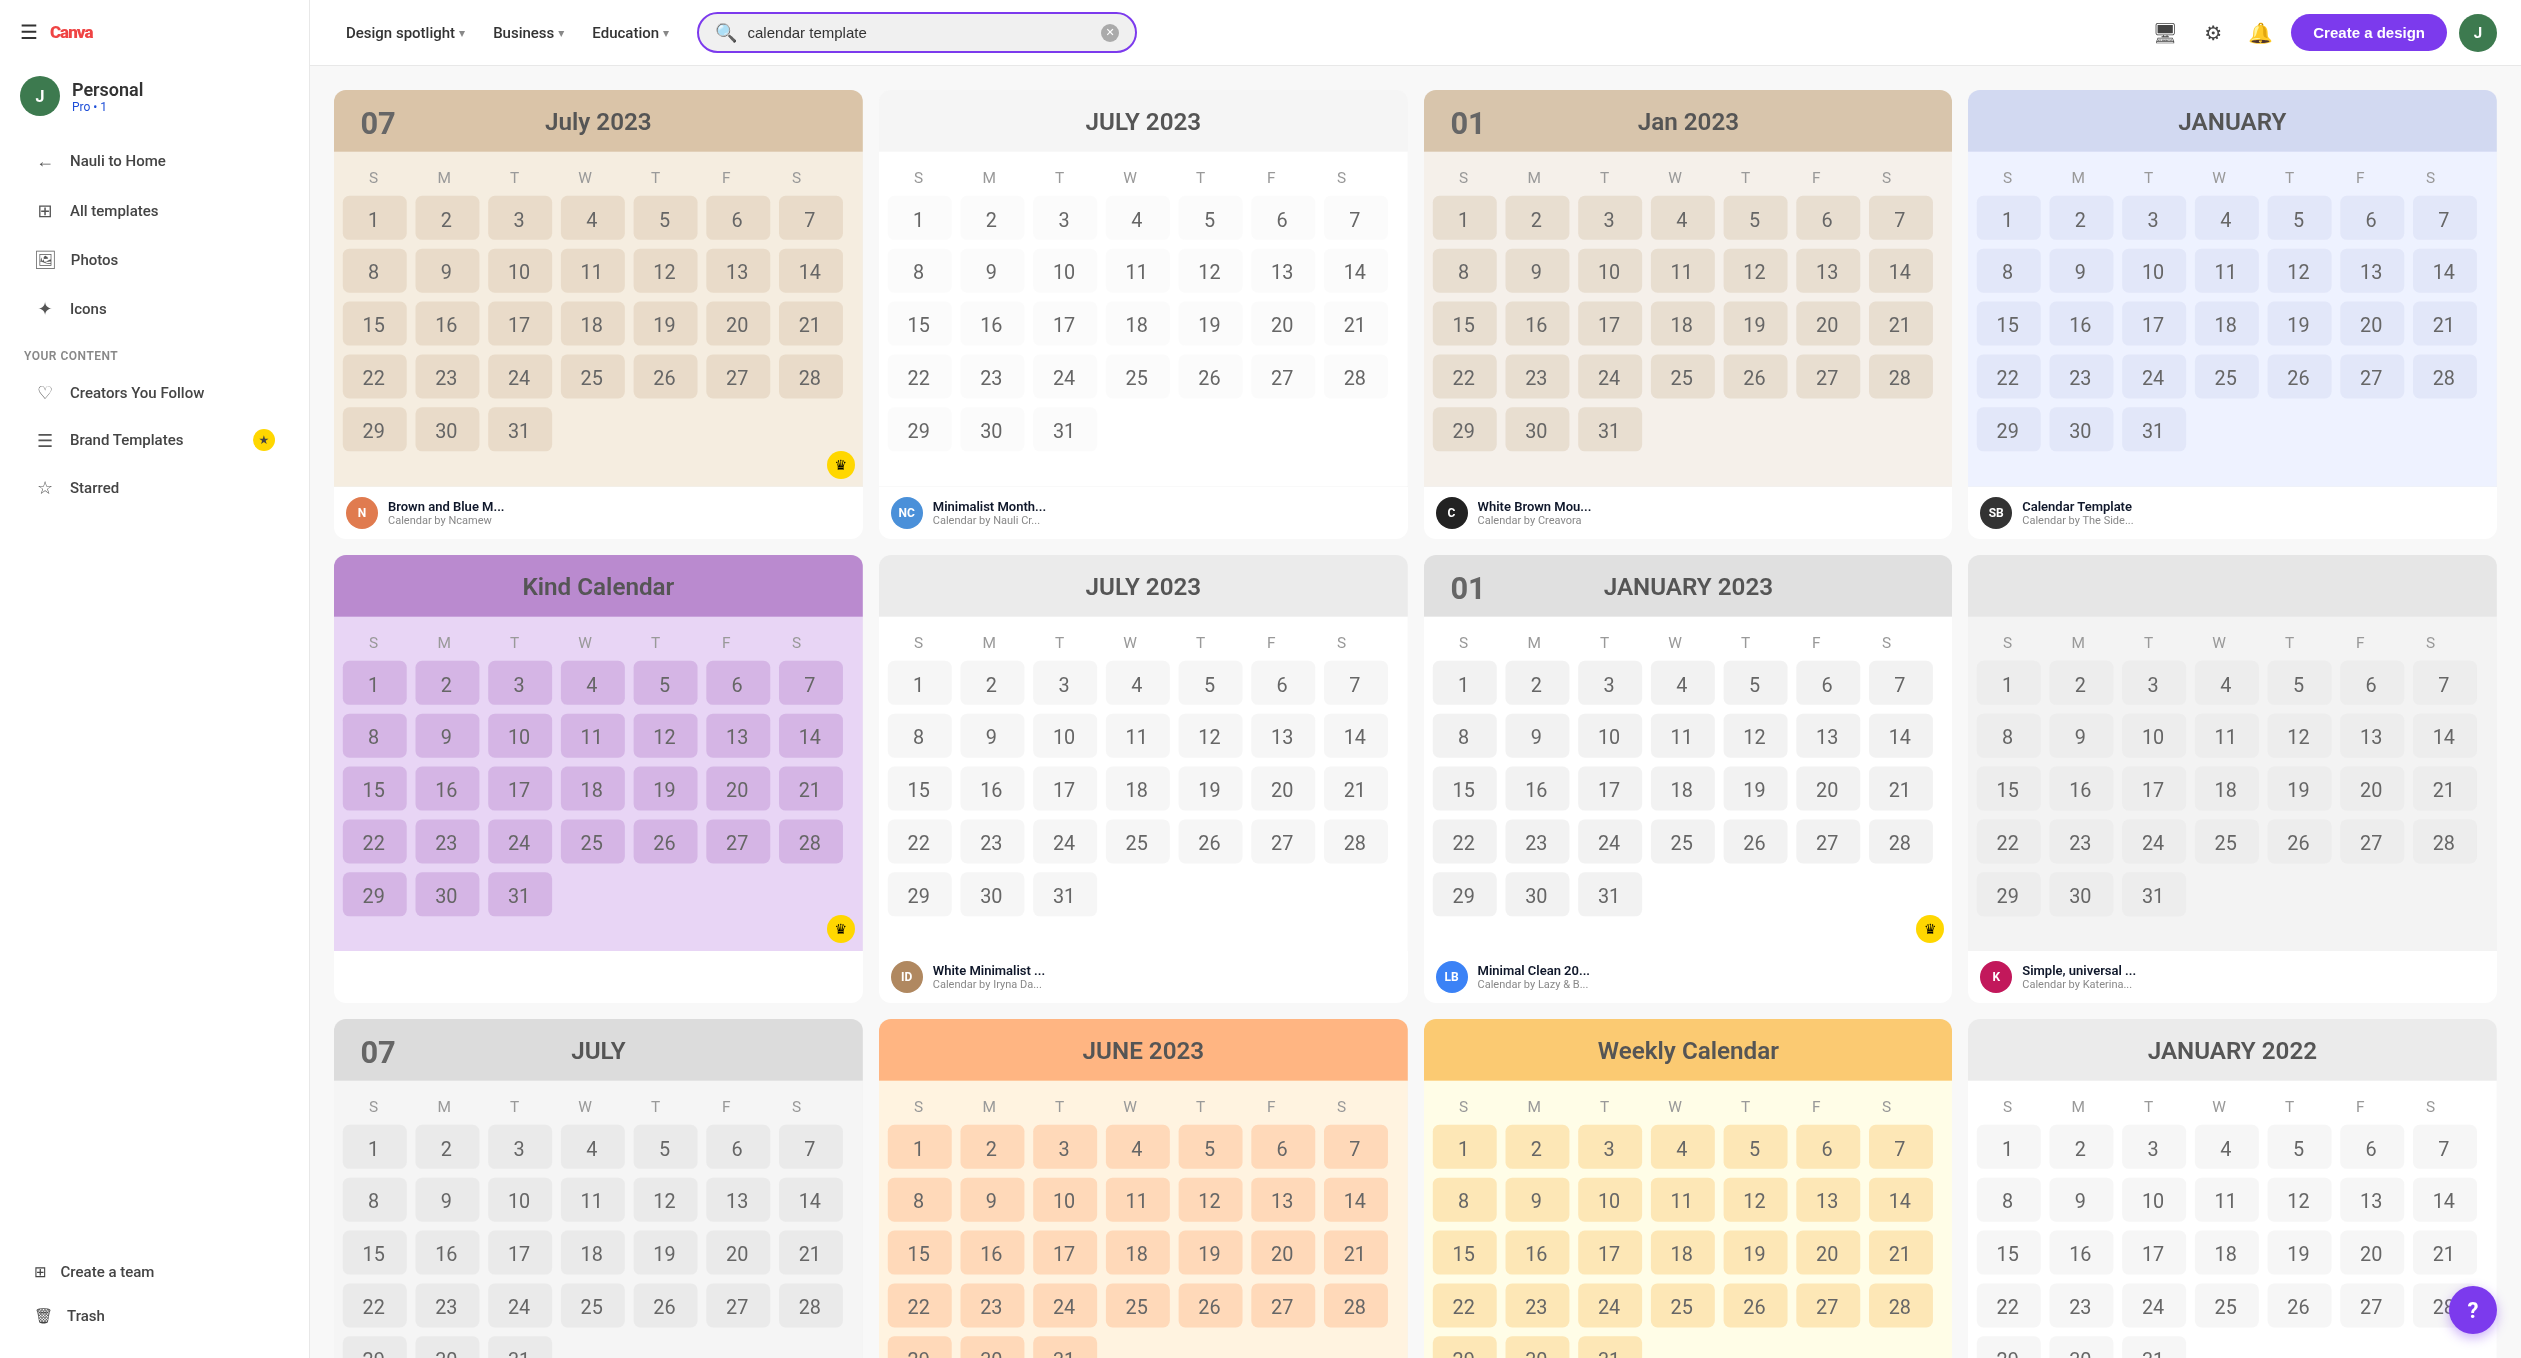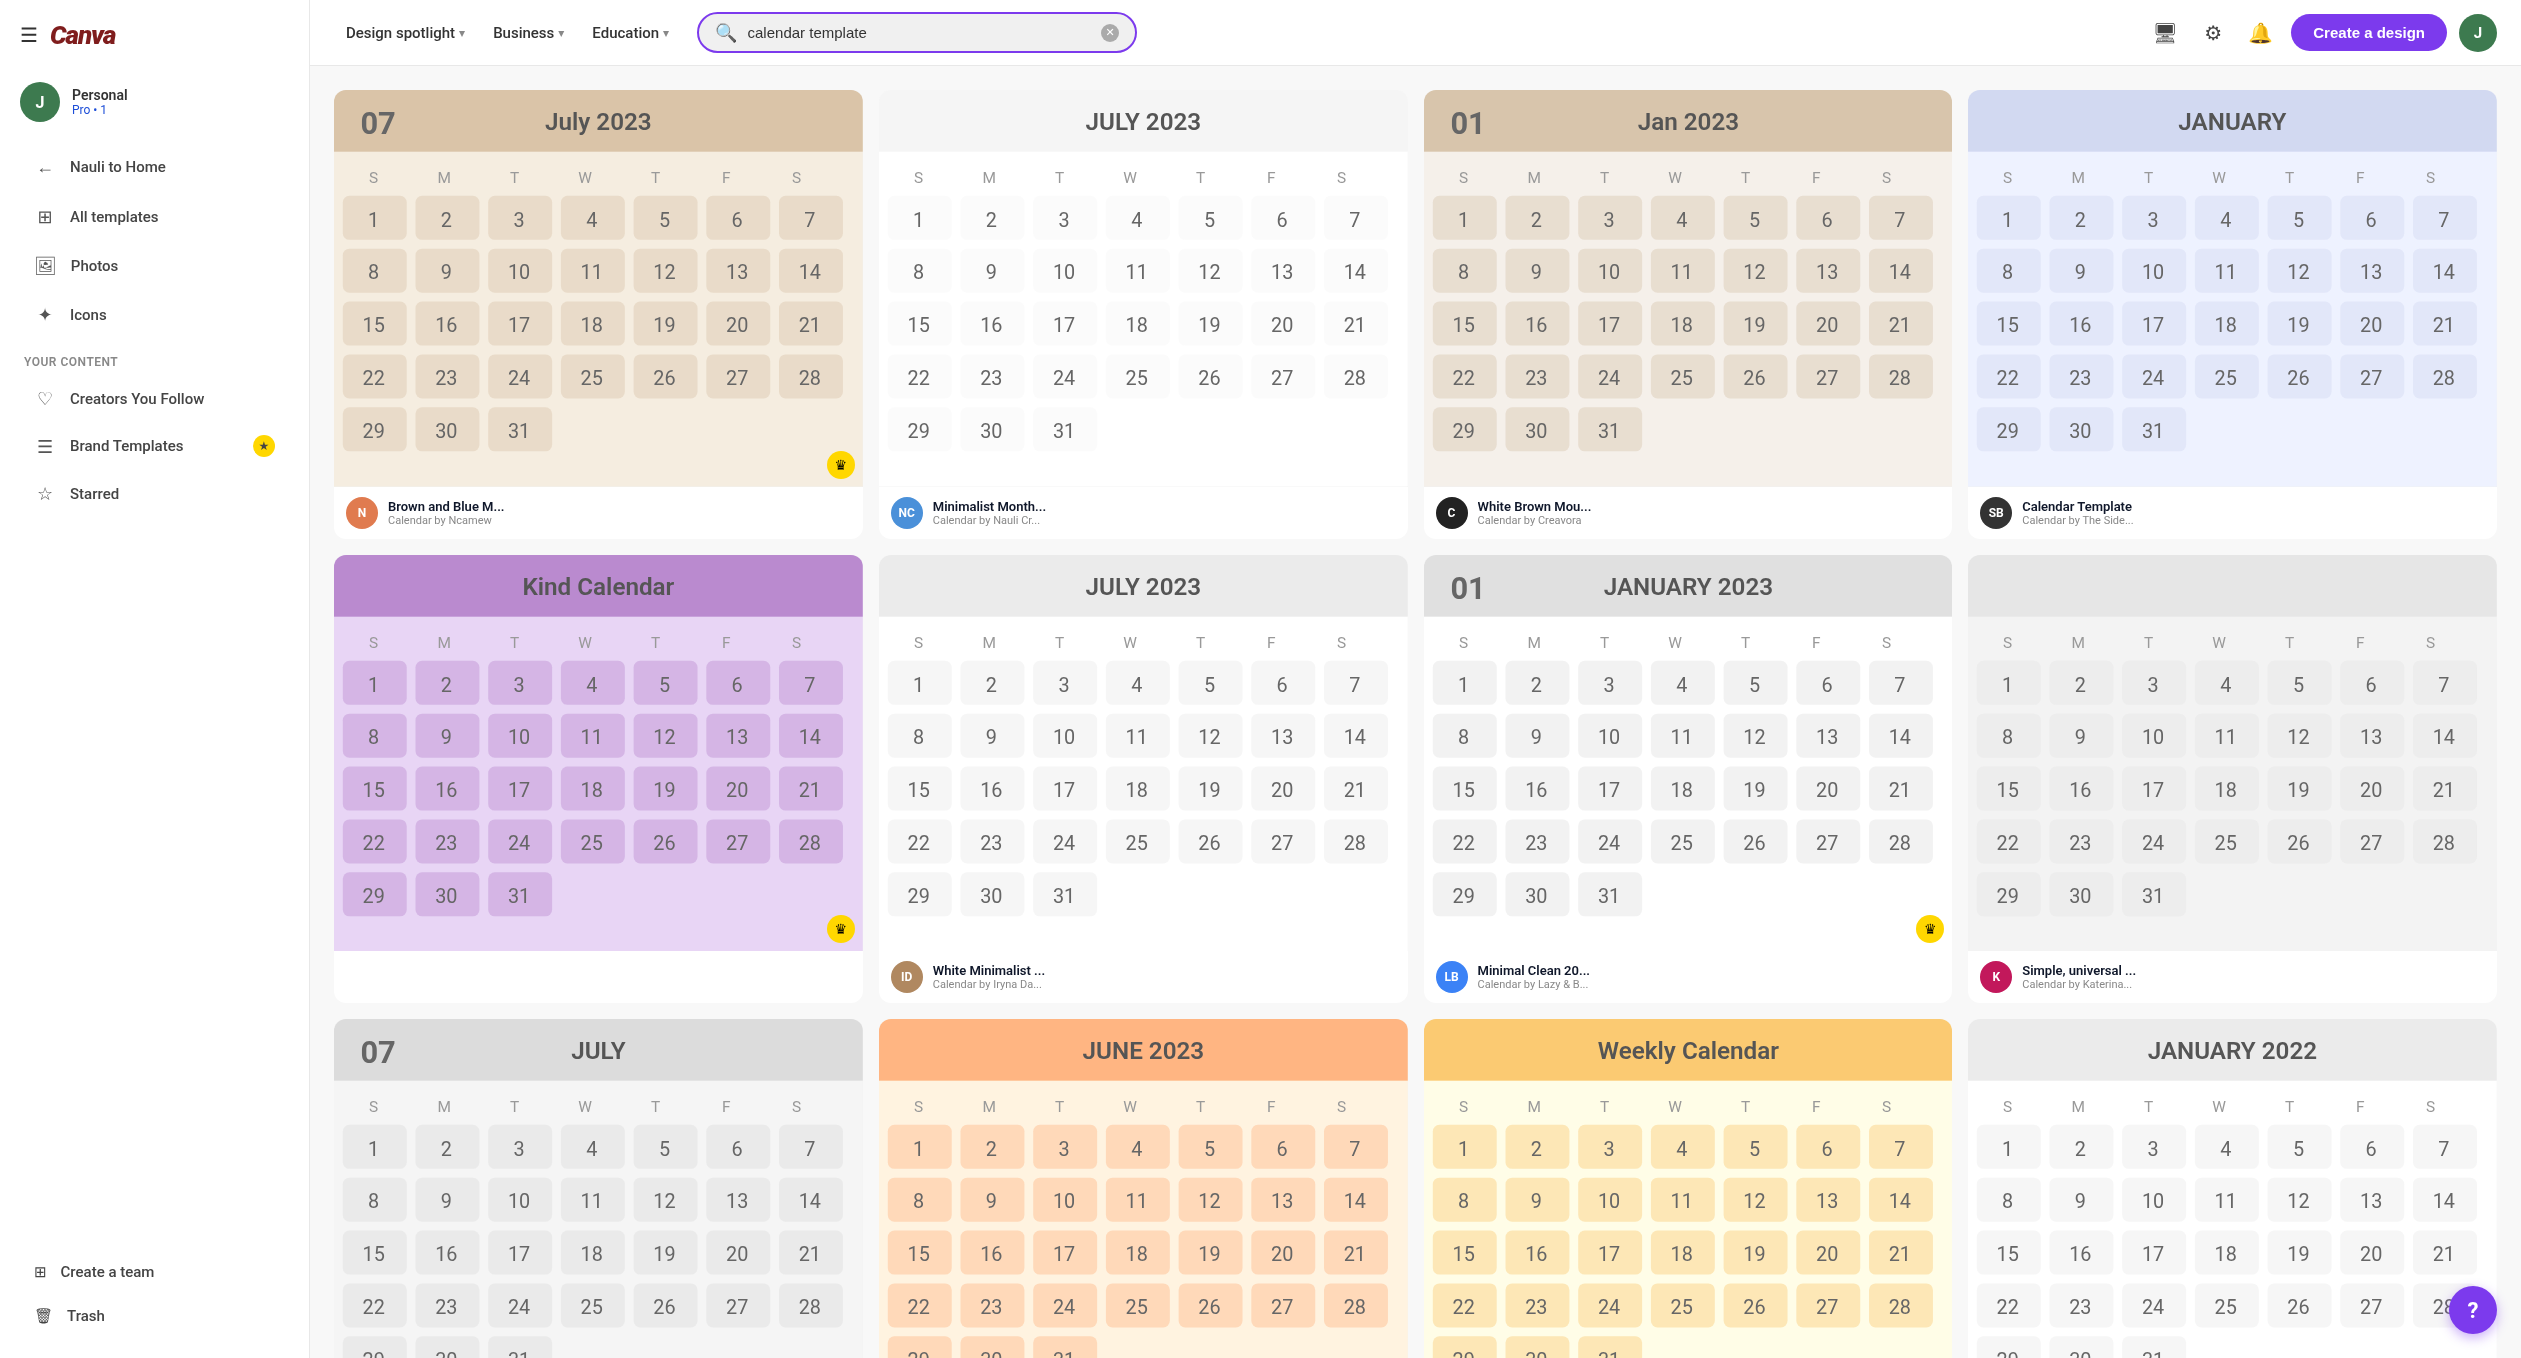--- a/index.html
+++ b/index.html
@@ -21,24 +21,23 @@
       align-items: center;
       gap: 12px;
       padding: 0 20px 20px 20px;
     }
     .hamburger-icon {
       font-size: 20px;
       cursor: pointer;
       color: #333;
     }
     .canva-logo {
-      font-size: 26px;
+      font-size: 17px;
       font-weight: 900;
-      color: #7f1d1d;
-      font-style: italic;
+      color: #ef4444;
       letter-spacing: -1px;
     }
     .user-section {
       display: flex;
       align-items: center;
       gap: 12px;
       padding: 12px 20px;
       margin-bottom: 8px;
     }
     .user-avatar {
@@ -46,21 +45,21 @@
       height: 40px;
       border-radius: 50%;
       background: #3d7a4f;
       color: white;
       display: flex;
       align-items: center;
       justify-content: center;
       font-weight: bold;
       font-size: 16px;
     }
-    .user-info .user-name { font-weight: 600; font-size: 14px; color: #333; }
+    .user-info .user-name { font-weight: 600; font-size: 18px; color: #333; }
     .user-info .user-plan { font-size: 12px; color: #1d4ed8; }
 
     .sidebar-nav-item {
       display: flex;
       align-items: center;
       gap: 14px;
       padding: 12px 24px;
       cursor: pointer;
       color: #444;
       font-size: 15px;

